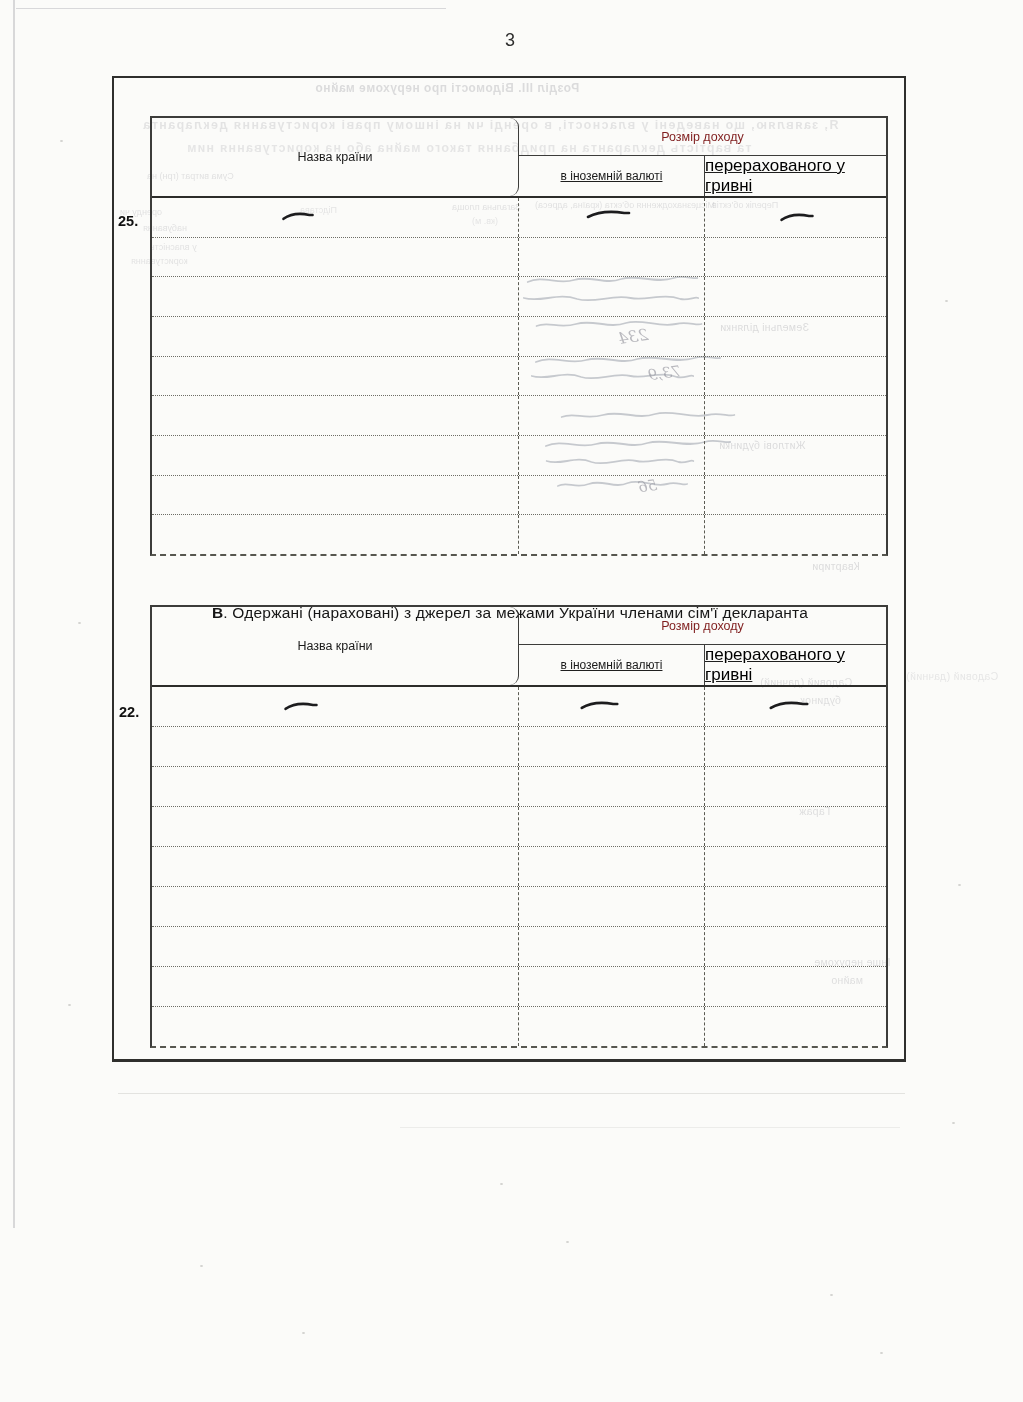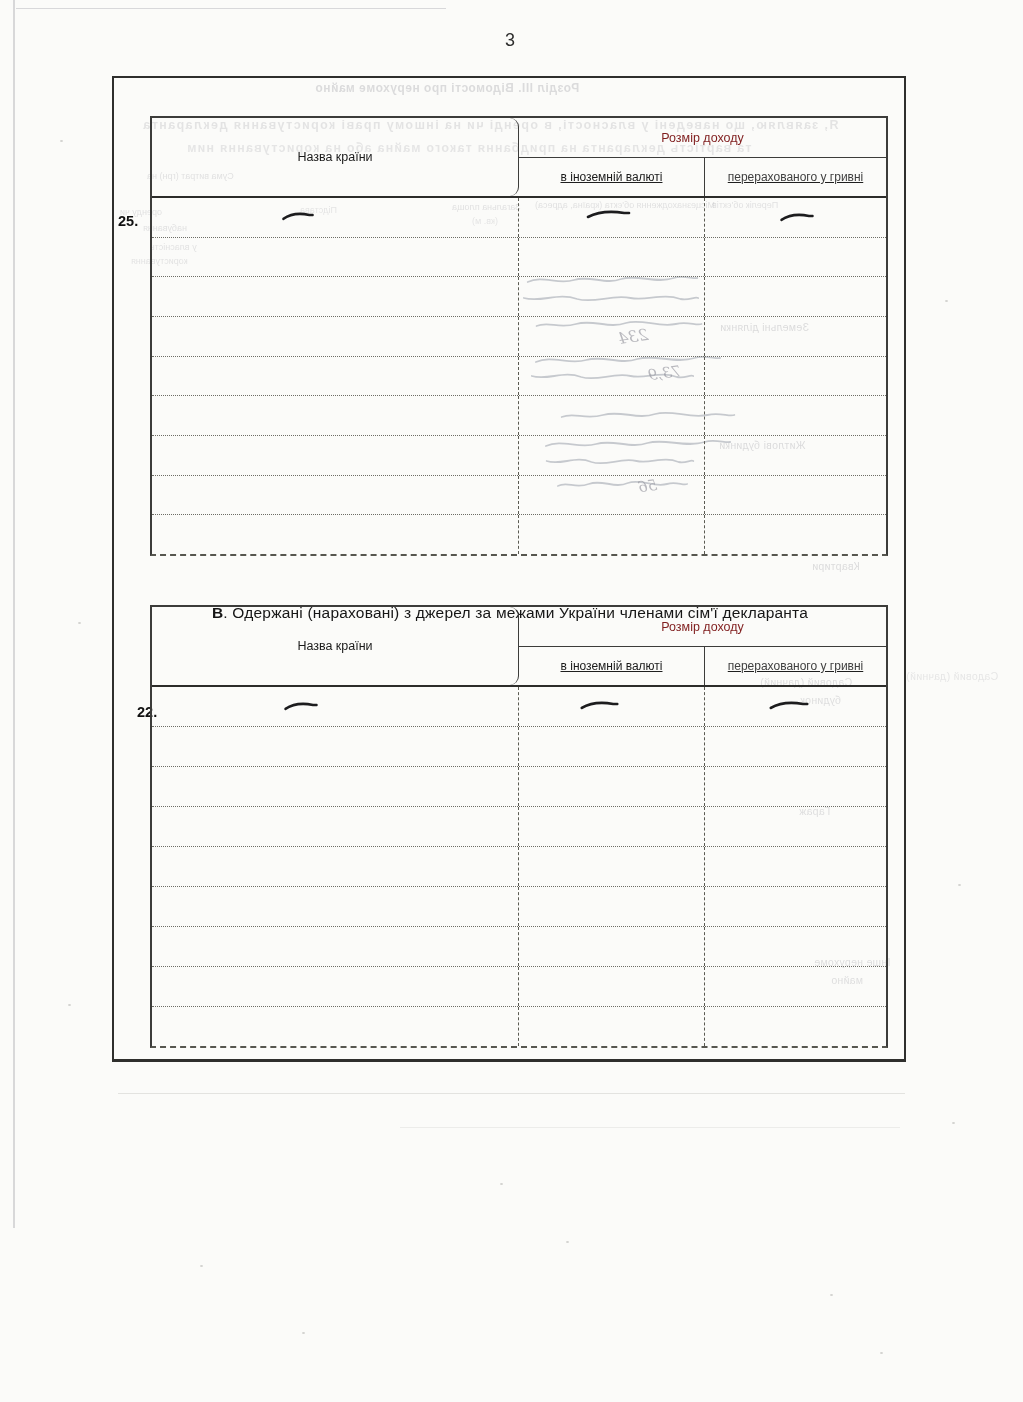--- a/index.html
+++ b/index.html
@@ -30,36 +30,36 @@
     font-size:18px;color:#2e2e2e;}
   .outer-box{position:absolute;left:112px;top:76px;width:794px;height:986px;
     border:2px solid #2f2f2d;border-bottom-width:3px;box-sizing:border-box;background:transparent;}
   .sec-title{position:absolute;left:132px;width:756px;text-align:center;
     font-size:15.5px;letter-spacing:.2px;color:#161616;}
   .sec-title b{font-weight:700;}
   #title-b{top:90px;}
   #title-v{top:604px;}
   .row-num{position:absolute;font-weight:700;font-size:14.5px;color:#111;}
   #num-21{left:118px;top:213px;}
-  #num-22{left:119px;top:704px;margin-left:18px;}
+  #num-22{left:119px;top:704px;}
   
   .decl-table{position:absolute;left:150px;width:738px;box-sizing:border-box;
     border:2px solid #3c3c3a;border-bottom:2px dashed #56564f;background:transparent;}
   #table-b{top:116px;height:440px;}
   #table-v{top:605px;height:443px;}
   .thead{height:80px;display:flex;border-bottom:2px solid #2c2c2a;box-sizing:border-box;}
   .th-country{width:367px;display:flex;align-items:center;justify-content:center;
     border-right:1px solid #3c3c3a;box-sizing:border-box;font-size:12.5px;color:#1a1a1a;border-radius:9px;}
   .th-income{flex:1;display:flex;flex-direction:column;}
   .th-income-top{height:40px;display:flex;align-items:center;justify-content:center;
     font-size:12.5px;border-bottom:1px solid #3c3c3a;box-sizing:border-box;color:#7f1d1d;}
   .th-income-bottom{flex:1;display:flex;text-decoration:underline;}
   .th-foreign{width:186px;display:flex;align-items:center;justify-content:center;
     border-right:1px solid #3c3c3a;box-sizing:border-box;font-size:12px;color:#1a1a1a;}
-  .th-hryvnia{flex:1;display:flex;align-items:center;justify-content:center;font-size:12px;color:#404040;}
+  .th-hryvnia{flex:1;display:flex;align-items:center;justify-content:center;font-size:17px;color:#000000;}
   .tbody{display:flex;flex-direction:column;}
   #table-b .tbody{height:356px;}
   #table-v .tbody{height:359px;}
   .trow{flex:1;display:flex;border-top:1px dotted #6d6d66;box-sizing:border-box;}
   .trow:first-child{border-top:none;}
   .tcell{box-sizing:border-box;}
   .tc-country{width:367px;border-right:1px dashed #5a5a52;}
   .tc-foreign{width:186px;border-right:1px dashed #5a5a52;}
   .tc-hryvnia{flex:1;}
   .dash-mark{position:absolute;}

